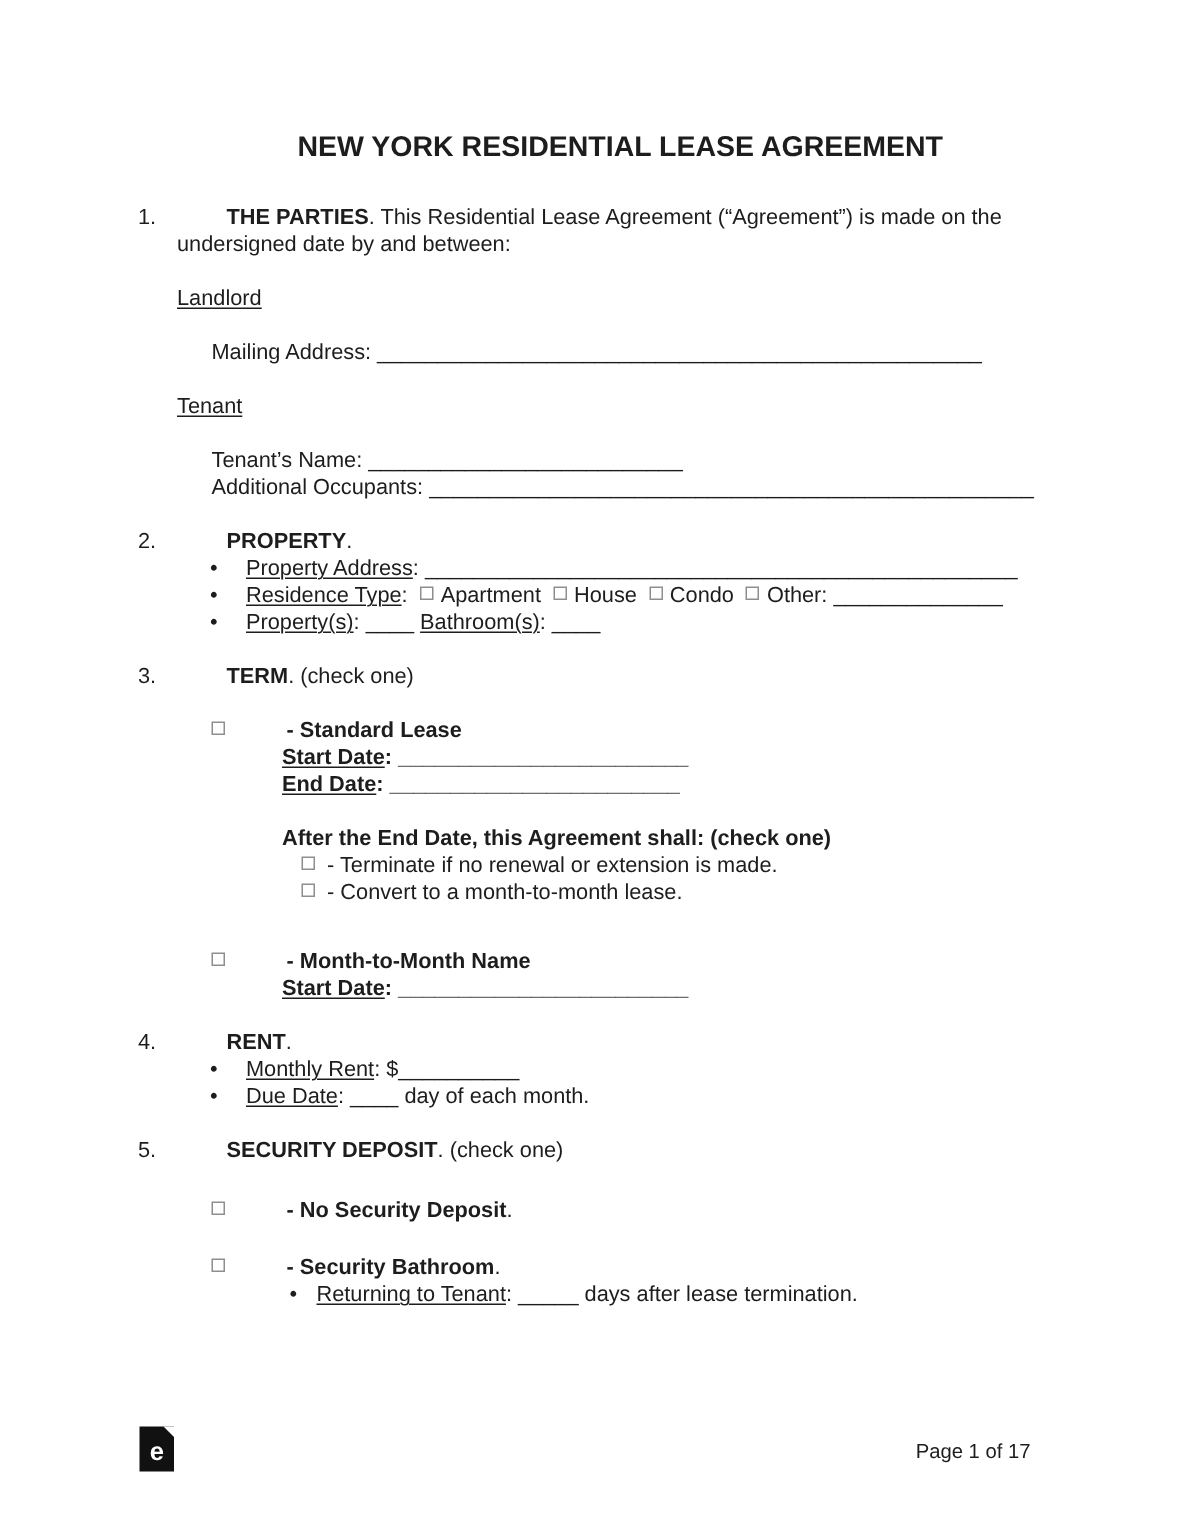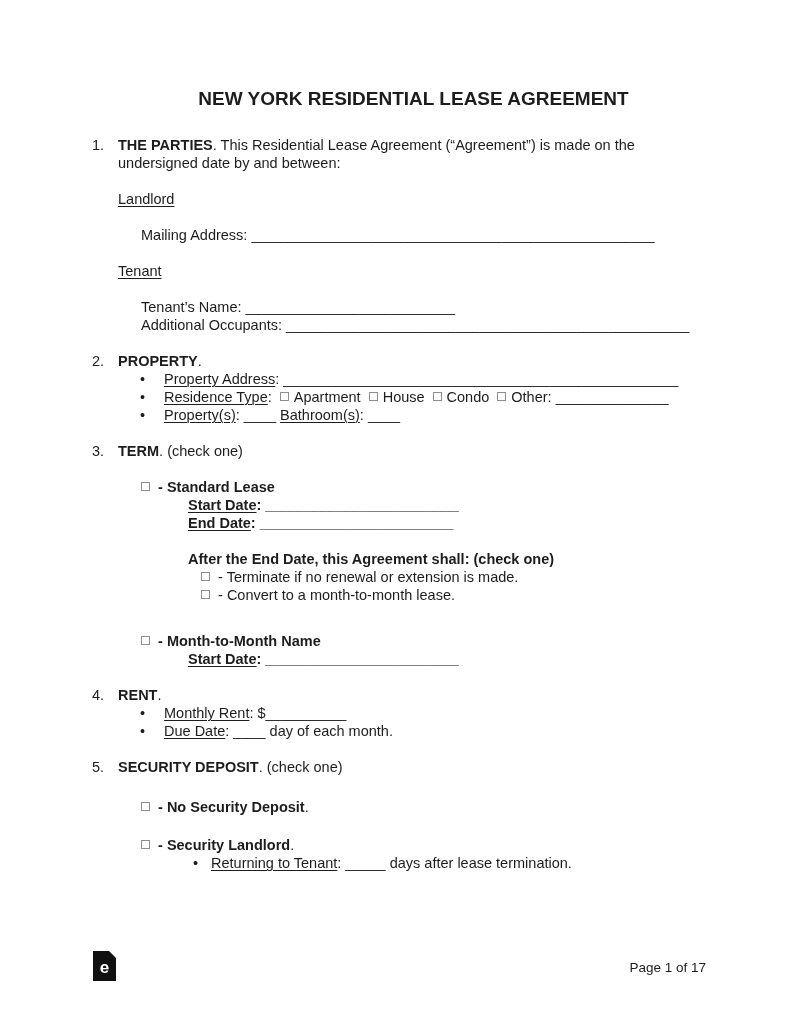--- a/index.html
+++ b/index.html
@@ -8,21 +8,21 @@
     position:relative; width:791px; height:1024px; margin:0 auto;
     background:#ffffff; color:#1d1d1d; overflow:hidden;
     font-family:"Liberation Sans","DejaVu Sans",sans-serif;
     font-size:14.5px; line-height:18px;
     padding:87px 56px 0 92px;
   }
   .title { font-size:19px; line-height:24px; font-weight:bold; text-align:center; margin-bottom:25px; }
   .sec { display:flex; }
   .num { width:26px; flex:none; }
   .line { white-space:nowrap; }
-  .b { font-weight:bold; }
+  .b { font-weight:bold;margin-left:33px; }
   .u { text-decoration:underline; text-underline-offset:2px; text-decoration-thickness:1px; }
   .gap    { height:18px; }
   .gap-28 { height:28px; }
   .gap-22 { height:22px; }
   .gap-20 { height:20px; }
   .ind-content { margin-left:26px; }
   .ind-field   { margin-left:49px; }
   .ind-bullet  { margin-left:48px; }
   .ind-l3      { margin-left:96px;font-weight:bold; }
   .ind-subcb   { margin-left:109px; }
@@ -38,21 +38,21 @@
   .footer-logo { position:absolute; left:93px; top:951px; width:23px; height:30px; background:#111; }
   .footer-logo .fold {
     position:absolute; top:0; right:0; width:0; height:0;
     border-top:7px solid #ffffff; border-left:7px solid transparent;
   }
   .footer-logo .letter {
     position:absolute; left:0; top:0; right:0; bottom:0;
     display:flex; align-items:center; justify-content:center;
     color:#ffffff; font-weight:bold; font-size:17px; line-height:1; padding-top:2px;
   }
-  .page-label { position:absolute; right:85px; top:959px; font-size:13.5px; }
+  .page-label { position:absolute; right:104px; top:959px; font-size:13.5px; }
 </style>
 </head>
 <body>
 
 <div class="page">
 
   <div class="title">NEW YORK RESIDENTIAL LEASE AGREEMENT</div>
 
   <div class="sec">
     <span class="num">1.</span>
@@ -117,21 +117,21 @@
 
   <div class="sec">
     <span class="num">5.</span>
     <div class="line"><span class="b">SECURITY DEPOSIT</span><span>. (check one)</span></div>
   </div>
 
   <div class="gap-22"></div>
   <div class="line ind-field"><span class="cb"></span> <span class="b">- No Security Deposit</span><span>.</span></div>
 
   <div class="gap-20"></div>
-  <div class="line ind-field"><span class="cb"></span> <span class="b">- Security Landlord</span><span>.</span></div>
+  <div class="line ind-field"><span class="cb"></span> <span class="b">- Security Bathroom</span><span>.</span></div>
   <div class="line ind-s5bullet"><span class="bullet-s5">•</span><span class="u">Returning to Tenant</span><span>: _____ days after lease termination.</span></div>
 
   <div class="footer-logo">
     <span class="fold"></span>
     <span class="letter">e</span>
   </div>
   <div class="page-label">Page 1 of 17</div>
 
 </div>
 

